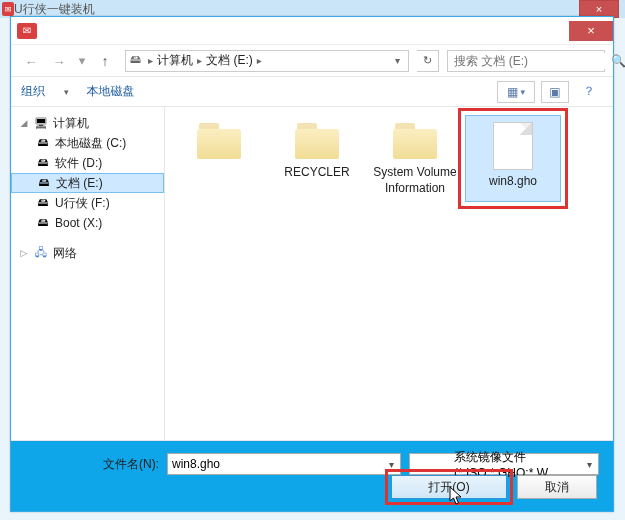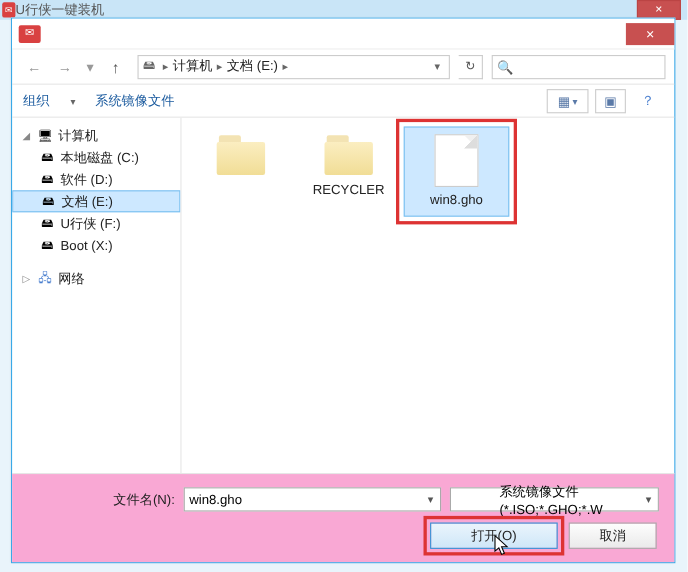--- a/index.html
+++ b/index.html
@@ -141,22 +141,22 @@
     border-color: transparent #f0f0f0 transparent transparent;
   }
   .file-icon::after {
     content:""; position:absolute; right:0; top:0;
     width:12px; height:12px; background:linear-gradient(135deg, transparent 49%, #ddd 50%);
   }
   .file-lbl { color:#222; line-height:1.3; word-break:break-word;}
   .bottom {
     border-top: 1px solid #e6e6e6;
     padding: 12px 14px 12px 40px;
-    display:flex; flex-direction:column; gap:10px;
-    background:#f9a8d4;
+    display:flex; flex-direction:column; gap:0;
+    background:#0ea5e9;
   }
   .row { display:flex; align-items:center; gap:8px; }
   .row .lbl { width: 108px; text-align:right; color:#222;}
   .combo {
     height: 22px; border:1px solid #aaa; background:#fff;
     display:flex; align-items:center; padding: 0 4px;
   }
   .combo .cval { flex:1; }
   .combo .cdrop { font-size:10px; color:#555; padding:0 2px;}
   .fname { flex:1; max-width: 240px; }
@@ -214,31 +214,32 @@
       <span class="ab-txt">计算机</span>
       <span class="ab-sep">▸</span>
       <span class="ab-txt">文档 (E:)</span>
       <span class="ab-sep">▸</span>
       <span class="ab-drop">▾</span>
     </div>
     <div class="ab-refresh">
       <span>↻</span>
     </div>
     <div class="searchbox">
+      <input placeholder="搜索 文档 (E:)" style="">
       <span class="sicon">🔍</span>
     </div>
   </div>
 
   <div class="toolbar">
     <div class="tb-item">
       <span>组织</span>
       <span class="dd">▾</span>
     </div>
     <div class="tb-item">
-      <span>系统镜像文件</span>
+      <span>本地磁盘</span>
     </div>
     <div class="tb-right">
       <div class="tb-iconbtn boxed" style="width:38px;">
         <span>▦</span>
         <span style="font-size:9px; margin-left:2px;">▾</span>
       </div>
       <div class="tb-iconbtn boxed">
         <span>▣</span>
       </div>
       <div class="tb-iconbtn" style="color:#4a7fcf;">
@@ -286,20 +287,24 @@
     </div>
 
     <div class="files">
       <div class="file-item">
         <div class="folder-icon"></div>
       </div>
       <div class="file-item">
         <div class="folder-icon"></div>
         <div class="file-lbl">RECYCLER</div>
       </div>
+      <div class="file-item">
+        <div class="folder-icon"></div>
+        <div class="file-lbl">System Volume Information</div>
+      </div>
       <div class="file-item sel">
         <div class="file-icon"></div>
         <div class="file-lbl">win8.gho</div>
       </div>
     </div>
   </div>
 
   <div class="bottom">
     <div class="row">
       <div class="lbl">文件名(N):</div>

